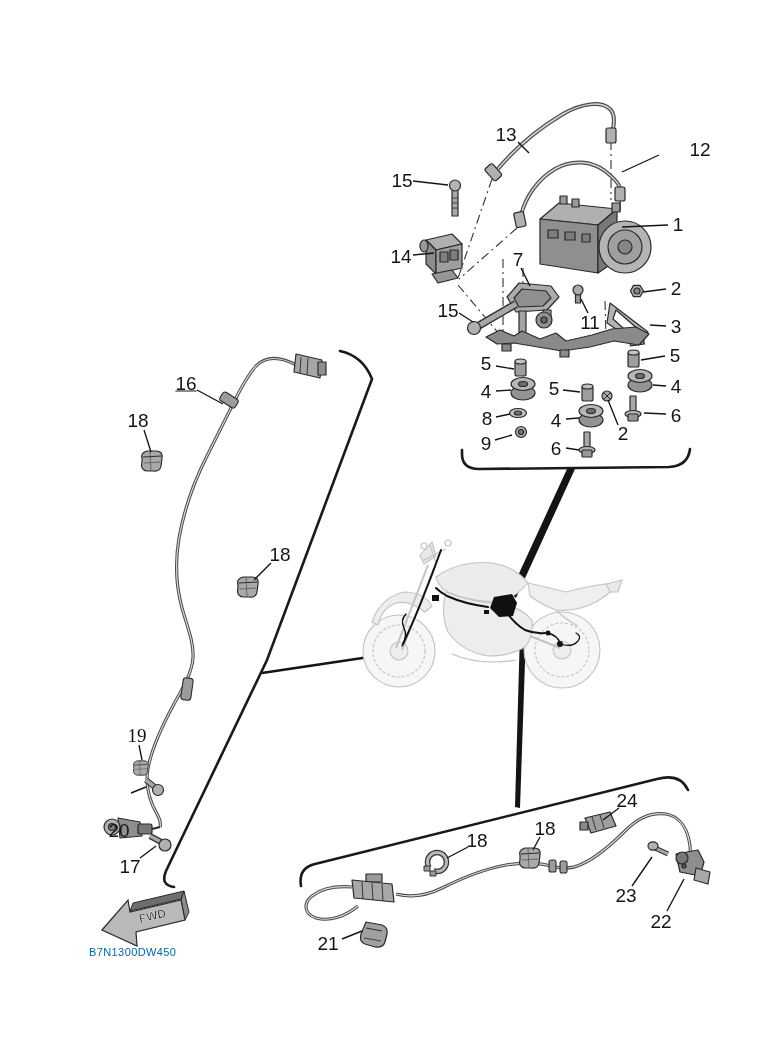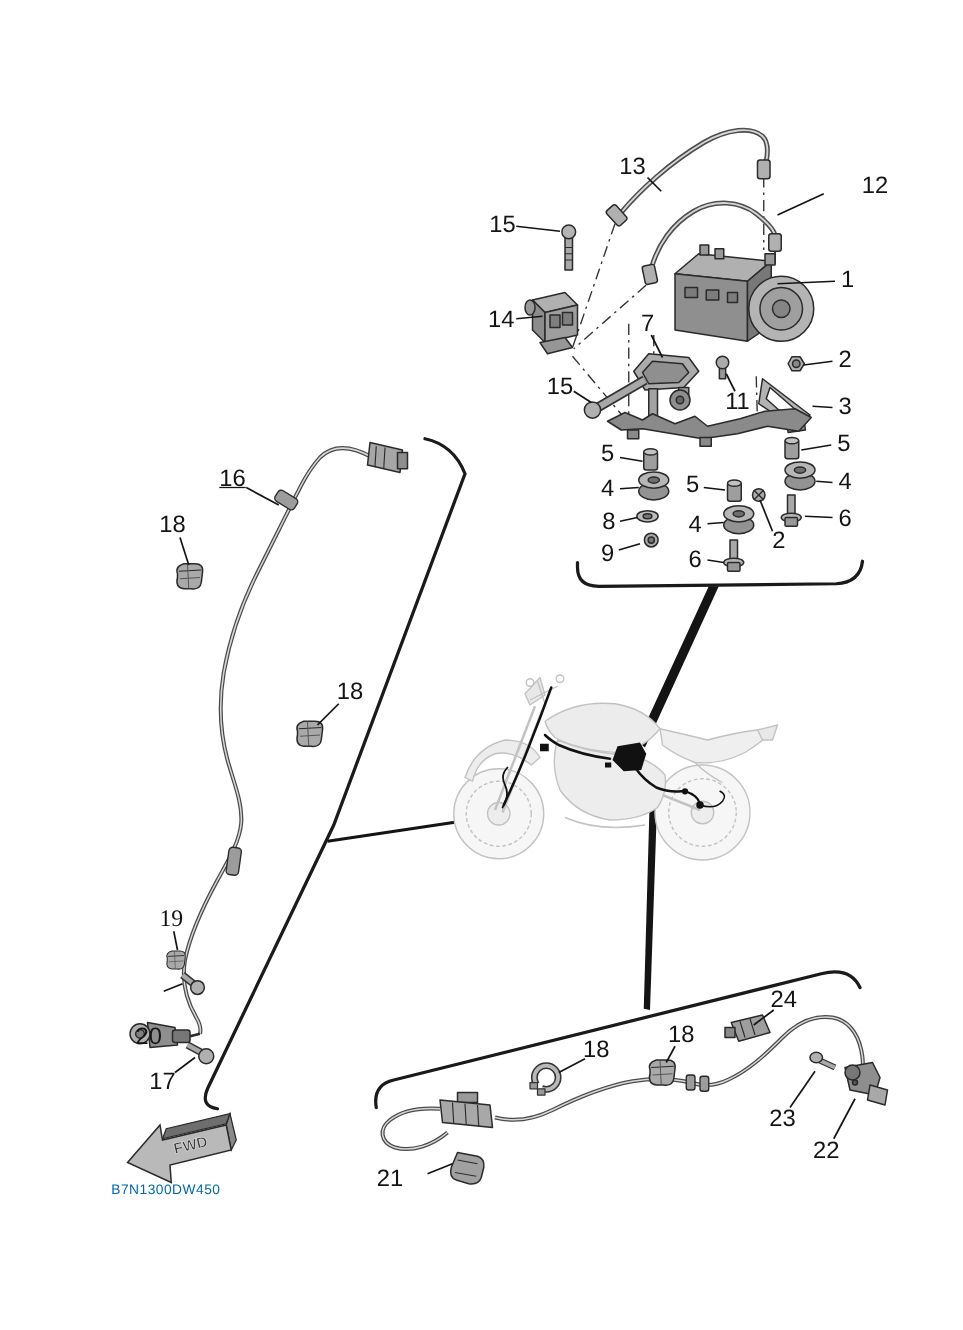--- a/index.html
+++ b/index.html
@@ -377,18 +377,18 @@
       <div class="callout" style="left: 138px; top: 420px;">18</div>
       <div class="callout" style="left: 280px; top: 554px;">18</div>
       <div class="callout" style="left: 137px; top: 735px; font-family: Liberation Serif, serif;">19</div>
       <div class="callout" style="left: 119px; top: 797px; margin-top: 33px;">20</div>
       <div class="callout" style="left: 130px; top: 866px;">17</div>
       <div class="callout" style="left: 627px; top: 800px;">24</div>
       <div class="callout" style="left: 477px; top: 840px;">18</div>
       <div class="callout" style="left: 545px; top: 828px;">18</div>
       <div class="callout" style="left: 626px; top: 895px;">23</div>
       <div class="callout" style="left: 661px; top: 921px;">22</div>
-      <div class="callout" style="left: 312px; top: 943px; text-align: center;">21</div>
+      <div class="callout" style="left: 328px; top: 943px; text-align: center;">21</div>
     </div>
 
 <div id="diagram-code">B7N1300DW450</div>
 
 </div>
 
 </body></html>

